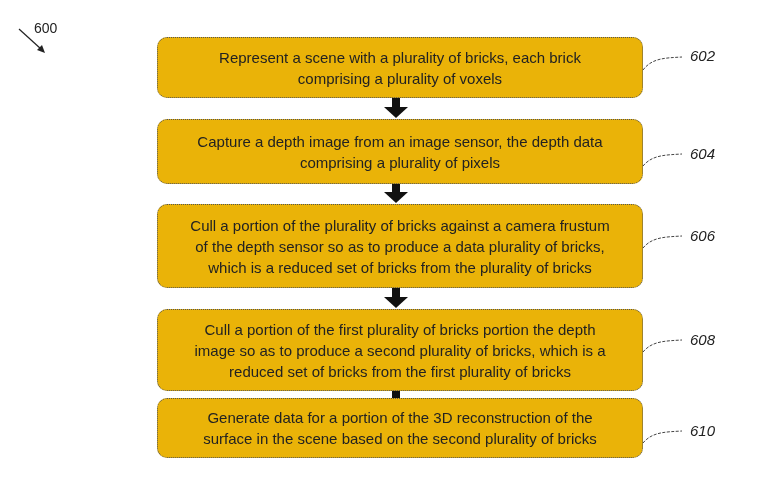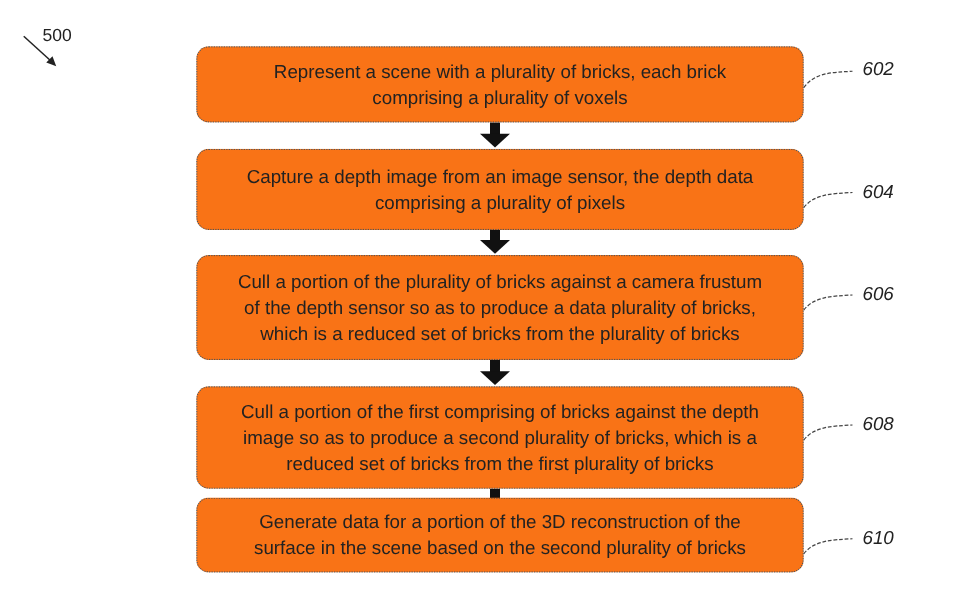--- a/index.html
+++ b/index.html
@@ -1,19 +1,19 @@
 <!DOCTYPE html>
 <html><head>
   <meta charset="utf-8">
   <style>
     html, body { margin: 0; padding: 0; background: #ffffff; }
     body { width: 762px; height: 492px; position: relative; overflow: hidden;
       font-family: "Liberation Sans", "DejaVu Sans", sans-serif; color: #222; }
     .box { position: absolute; left: 157px; width: 486px; box-sizing: border-box;
-      border: 1.5px dotted #555; border-radius: 10px; background: #f97316;
+      border: 1.5px dotted #555; border-radius: 10px; background: #eab308;
       display: flex; align-items: center; justify-content: center; text-align: center;
       font-size: 15px; line-height: 21px; padding: 0 8px; }
     .box span { display: block; }
     .ref { position: absolute; left: 690px; font-size: 15px; color: #222; font-style: italic; }
     .fig-label { position: absolute; left: 34px; top: 20px; font-size: 14px; color: #222; }
     svg.overlay { position: absolute; left: 0; top: 0; }
   </style>
 </head>
 <body>
 
@@ -41,21 +41,21 @@
     <polygon points="384,401 408,401 396,413" fill="#111"></polygon>
   </g>
 
   <path d="M643,70 C652,58 665,58 682,57" fill="none" stroke="#444" stroke-width="1" stroke-dasharray="3,1.5"></path>
   <path d="M643,166 C652,155 665,155 682,154" fill="none" stroke="#444" stroke-width="1" stroke-dasharray="3,1.5"></path>
   <path d="M643,248 C652,237 665,237 682,236" fill="none" stroke="#444" stroke-width="1" stroke-dasharray="3,1.5"></path>
   <path d="M643,352 C652,341 665,341 682,340" fill="none" stroke="#444" stroke-width="1" stroke-dasharray="3,1.5"></path>
   <path d="M643,443 C652,432 665,432 682,431" fill="none" stroke="#444" stroke-width="1" stroke-dasharray="3,1.5"></path>
 </svg>
 
-<div class="fig-label">500</div>
+<div class="fig-label">600</div>
 
 <div class="box" style="top:37px;height:61px;">
   <div>
     <span>Represent a scene with a plurality of bricks, each brick</span>
     <span>comprising a plurality of voxels</span>
   </div>
 </div>
 <div class="ref" style="top:47px;">602</div>
 
 <div class="box" style="top:119px;height:65px;">
@@ -70,21 +70,21 @@
   <div>
     <span>Cull a portion of the plurality of bricks against a camera frustum</span>
     <span>of the depth sensor so as to produce a data plurality of bricks,</span>
     <span>which is a reduced set of bricks from the plurality of bricks</span>
   </div>
 </div>
 <div class="ref" style="top:227px;">606</div>
 
 <div class="box" style="top:309px;height:82px;">
   <div>
-    <span>Cull a portion of the first comprising of bricks against the depth</span>
+    <span>Cull a portion of the first plurality of bricks portion the depth</span>
     <span>image so as to produce a second plurality of bricks, which is a</span>
     <span>reduced set of bricks from the first plurality of bricks</span>
   </div>
 </div>
 <div class="ref" style="top:331px;">608</div>
 
 <div class="box" style="top:398px;height:60px;">
   <div>
     <span>Generate data for a portion of the 3D reconstruction of the</span>
     <span>surface in the scene based on the second plurality of bricks</span>

